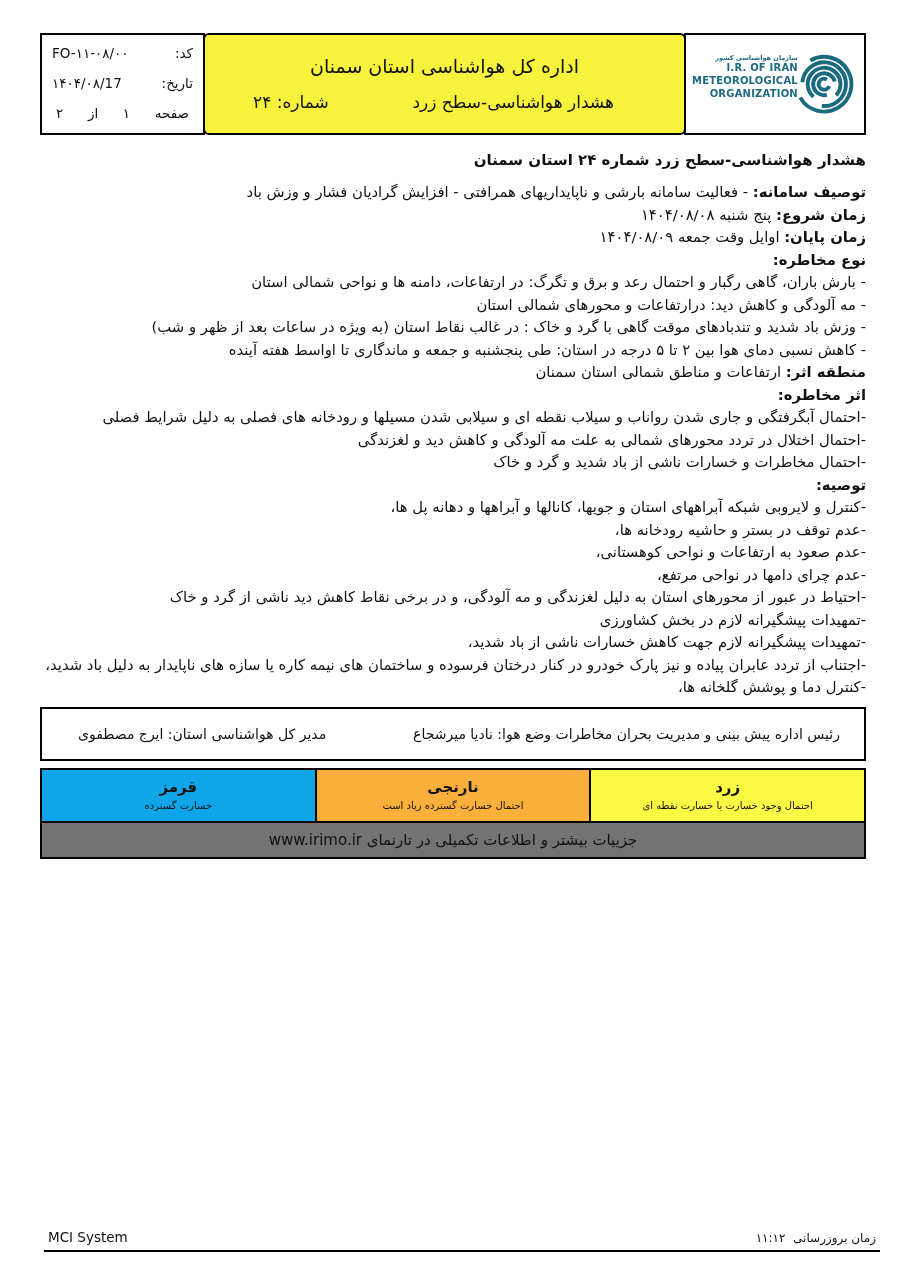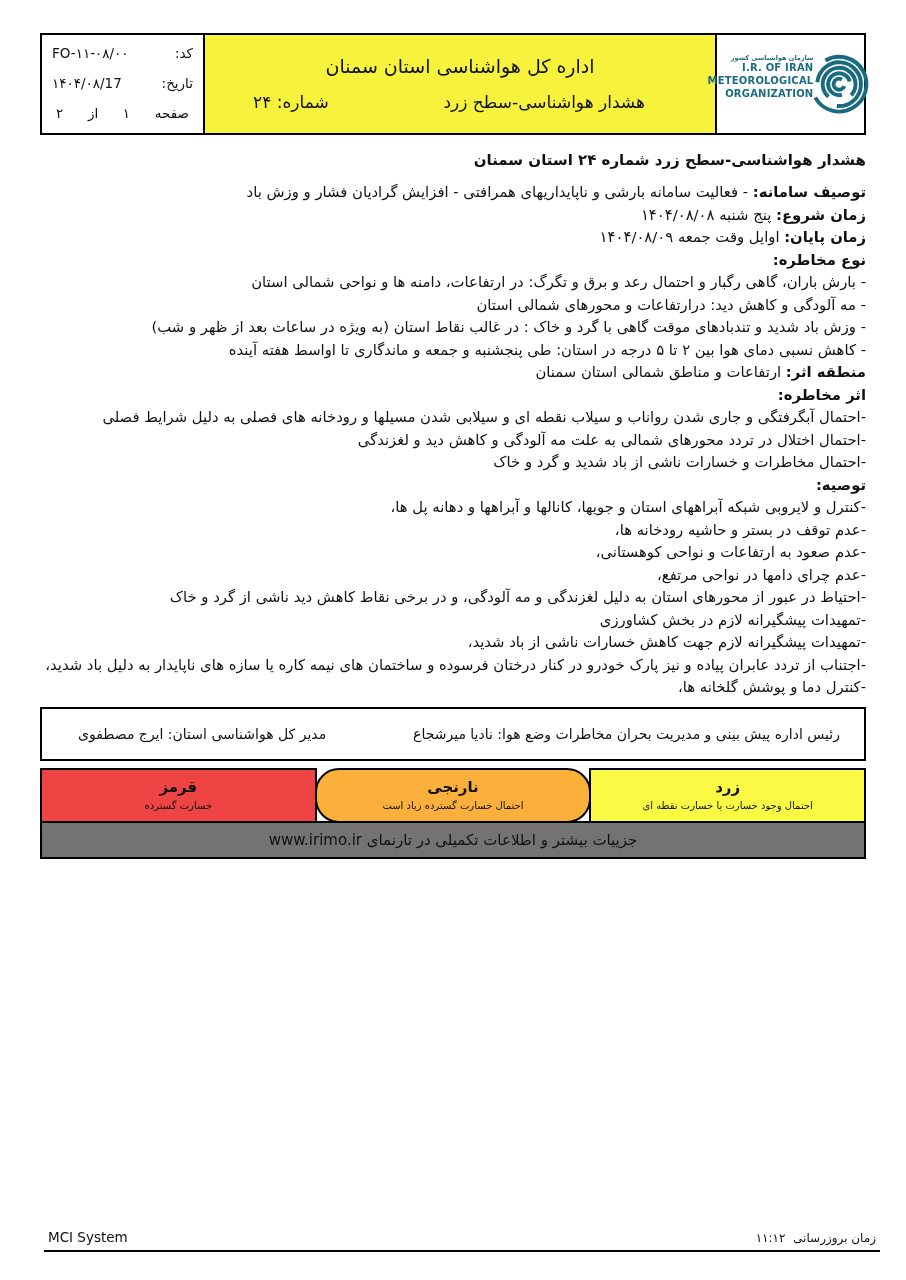--- a/index.html
+++ b/index.html
@@ -18,21 +18,21 @@
                justify-content:space-between; padding:10px 10px 12px 10px;
                font-size:13.5px; direction:rtl; }
   .meta-row { display:flex; justify-content:space-between; align-items:baseline; }
   .meta-row .ltr { direction:ltr; unicode-bidi:isolate; }
   .meta-page { padding:0 4px; }
   .title-cell { flex:1; margin-left:-2px; display:flex; flex-direction:column;
                 justify-content:space-around; padding:12px 0 14px 0; }
   .org-title { text-align:center; font-size:19px; direction:rtl; }
   .subtitle-row { direction:rtl; display:flex; justify-content:space-between;
                   padding: 0 70px 0 48px; font-size:17px; }
-  .logo-cell { width:151px; margin-left:-2px; display:flex;
+  .logo-cell { width:182px; margin-left:-2px; display:flex;
                align-items:center; justify-content:center; }
   .logo { display:flex; align-items:flex-start; direction:ltr; }
   .logo-text { text-align:right; padding-top:7px; margin-right:-10px; line-height:1.28; }
   .logo-fa { font-size:6.5px; font-weight:bold; }
   .logo-en { font-size:10px; font-weight:bold; letter-spacing:0.2px; }
 
   
   .doc-body { margin-top:14px; direction:rtl; }
   .doc-title { font-weight:bold; font-size:15px; line-height:22px;
                margin-bottom:10px; text-align:right; }
@@ -82,21 +82,21 @@
           <span class="ltr">۱۴۰۴/۰۸/17</span>
         </div>
         <div class="meta-row meta-page">
           <span>صفحه</span>
           <span>۱</span>
           <span>از</span>
           <span>۲</span>
         </div>
       </div>
 
-      <div class="title-cell" style="background-color: rgb(247, 242, 60);">
+      <div class="title-cell" style="background-color: rgb(247, 242, 60); border-radius: 6px;">
         <div class="org-title">اداره کل هواشناسی استان سمنان</div>
         <div class="subtitle-row">
           <span>هشدار هواشناسی-سطح زرد</span>
           <span>شماره: ۲۴</span>
         </div>
       </div>
 
       <div class="logo-cell">
         <div class="logo" style="color: rgb(27, 107, 128);">
           <div class="logo-text">
@@ -149,25 +149,25 @@
     <div class="sign-box">
       <span>رئیس اداره پیش بینی و مدیریت بحران مخاطرات وضع هوا:  نادیا  میرشجاع</span>
       <span>مدیر کل هواشناسی استان:  ایرج  مصطفوی</span>
     </div>
 
     <div class="severity">
       <div class="sev-cell" style="background-color: rgb(250, 250, 69);">
         <div class="sev-name">زرد</div>
         <div class="sev-desc">احتمال وجود خسارت یا خسارت نقطه ای</div>
       </div>
-      <div class="sev-cell" style="background-color: rgb(251, 176, 60); border-radius: 24px;">
+      <div class="sev-cell" style="background-color: rgb(251, 176, 60);">
         <div class="sev-name">نارنجی</div>
         <div class="sev-desc">احتمال خسارت گسترده زیاد است</div>
       </div>
-      <div class="sev-cell" style="background-color: #ef4444;">
+      <div class="sev-cell" style="background-color: #0ea5e9;">
         <div class="sev-name">قرمز</div>
         <div class="sev-desc">خسارت گسترده</div>
       </div>
     </div>
 
     <div class="web-bar">جزییات بیشتر و اطلاعات تکمیلی در تارنمای www.irimo.ir</div>
 
   </div>
 
   <div class="footer">

